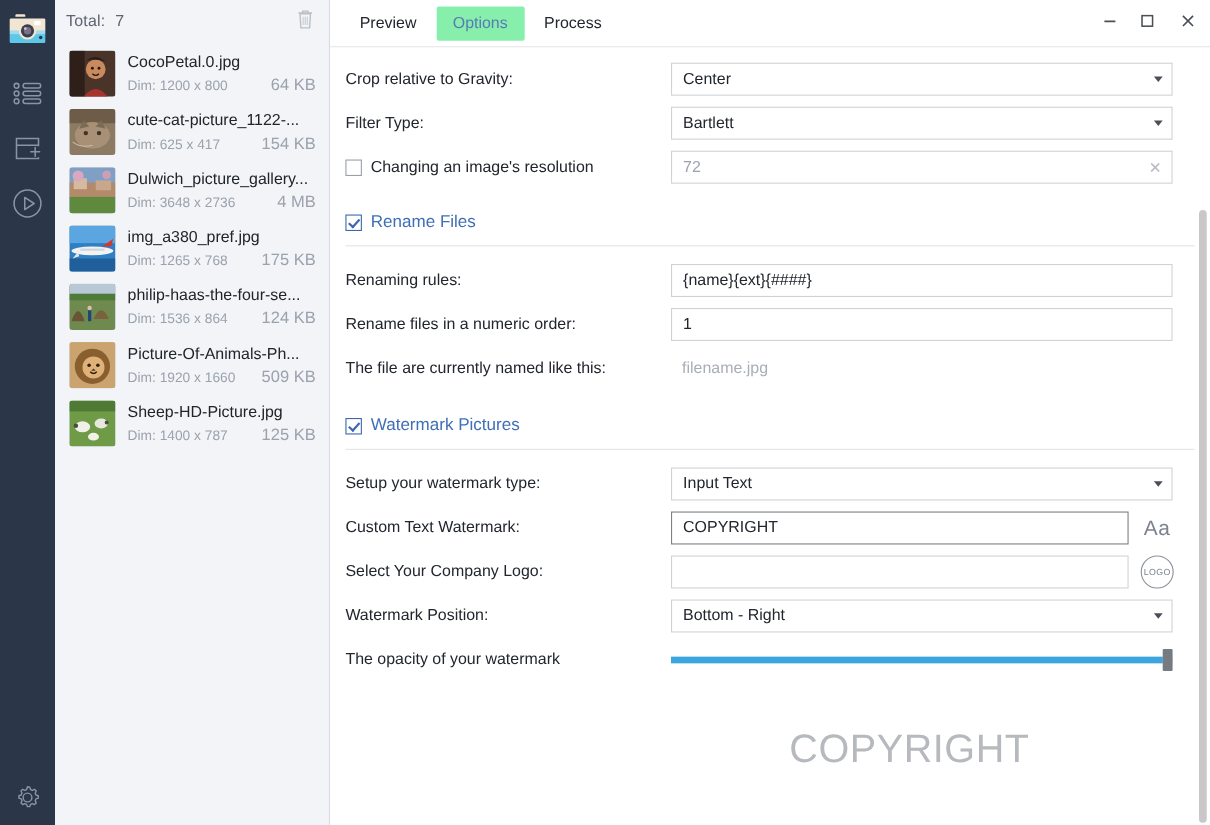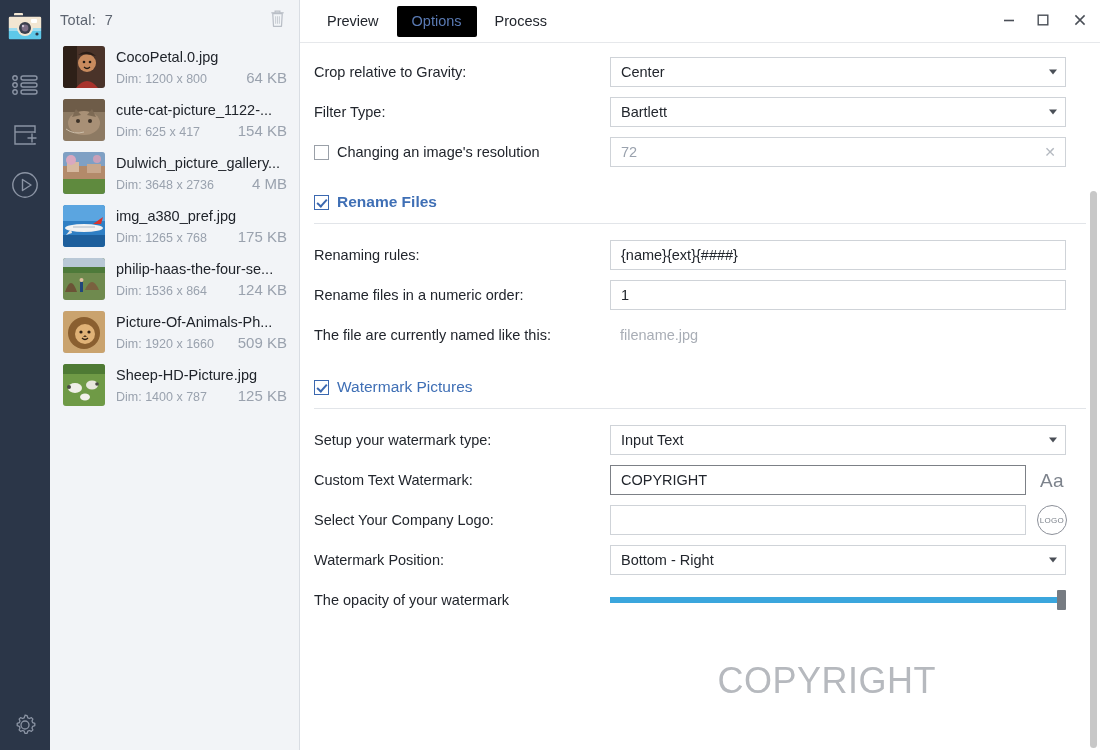--- a/index.html
+++ b/index.html
@@ -148,21 +148,21 @@
   .tab {
     font-size: 14.5px;
     color: #22262d;
     padding: 6px 15px 7px;
     margin-right: 3px;
     cursor: pointer;
     border-radius: 2px;
     line-height: 18px;
   }
   .tab.active {
-    background: #000000;
+    background: #86efac;
     color: #5a7ab3;
   }
   .wincontrols {
     position: absolute;
     right: 0; top: 0;
     display: flex;
     height: 42px;
   }
   .wc {
     width: 34px; height: 42px;
@@ -669,21 +669,21 @@
         <div class="inline-cb-row">
           <span class="cbx plain"></span>
           <span class="inline-cb-label">Changing an image's resolution</span>
         </div>
         <div class="field disabled">
           <span>72</span>
           <span class="clear-x">✕</span>
         </div>
       </div>
 
-      <div class="section-head" style="margin-top:15px;font-weight:bold;">
+      <div class="section-head" style="margin-top:15px;">
         <span class="cbx checked"></span>
         <span class="section-title">Rename Files</span>
       </div>
       <div class="divider" style="margin-top:6px;"></div>
 
       <div class="row" style="margin-top:11px;">
         <div class="row-label">Renaming rules:</div>
         <div class="field">
           <span>{name}{ext}{####}</span>
         </div>

